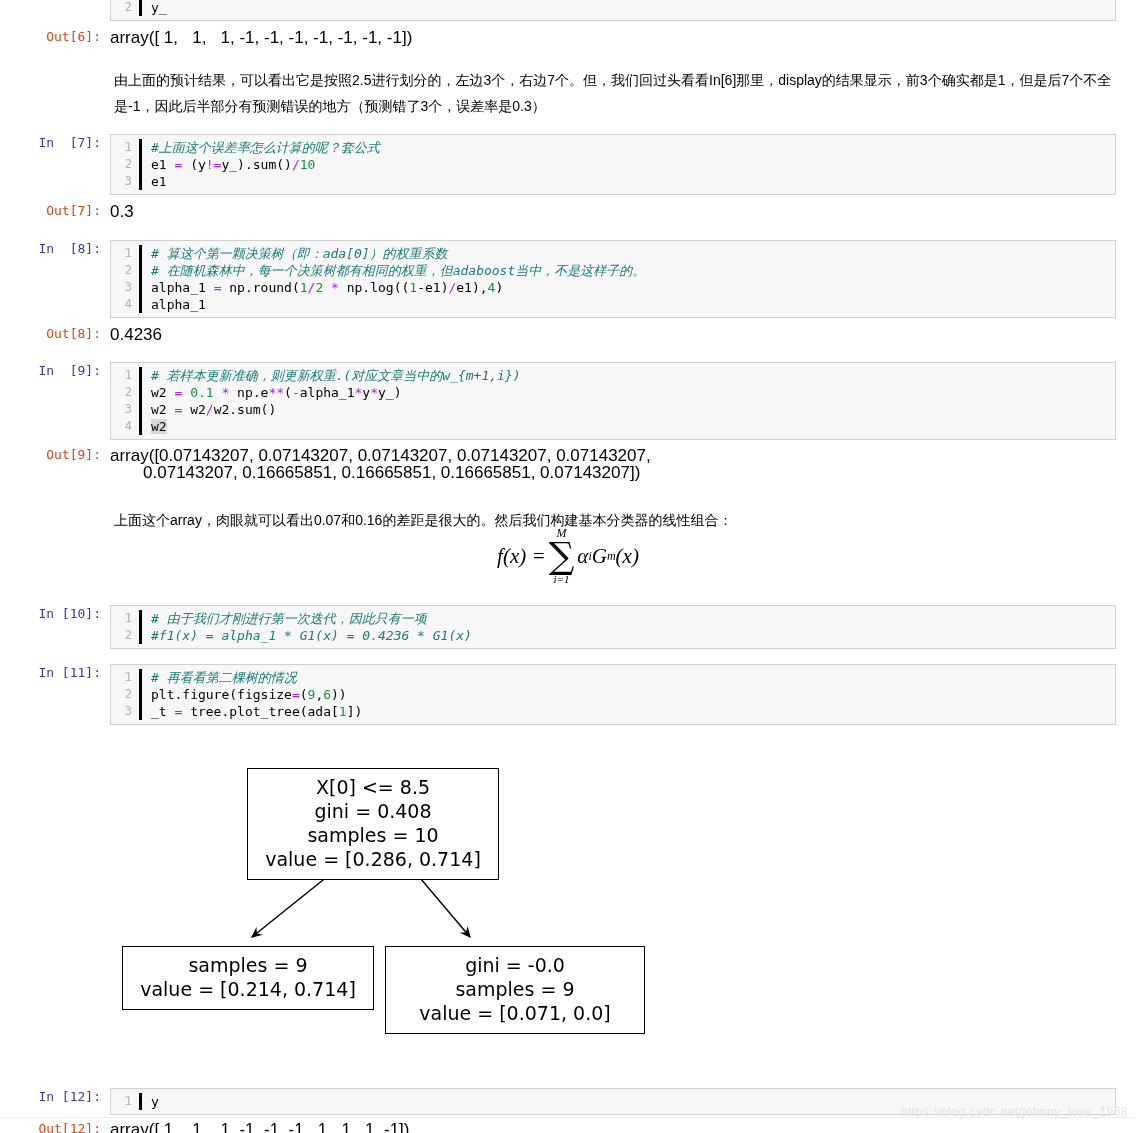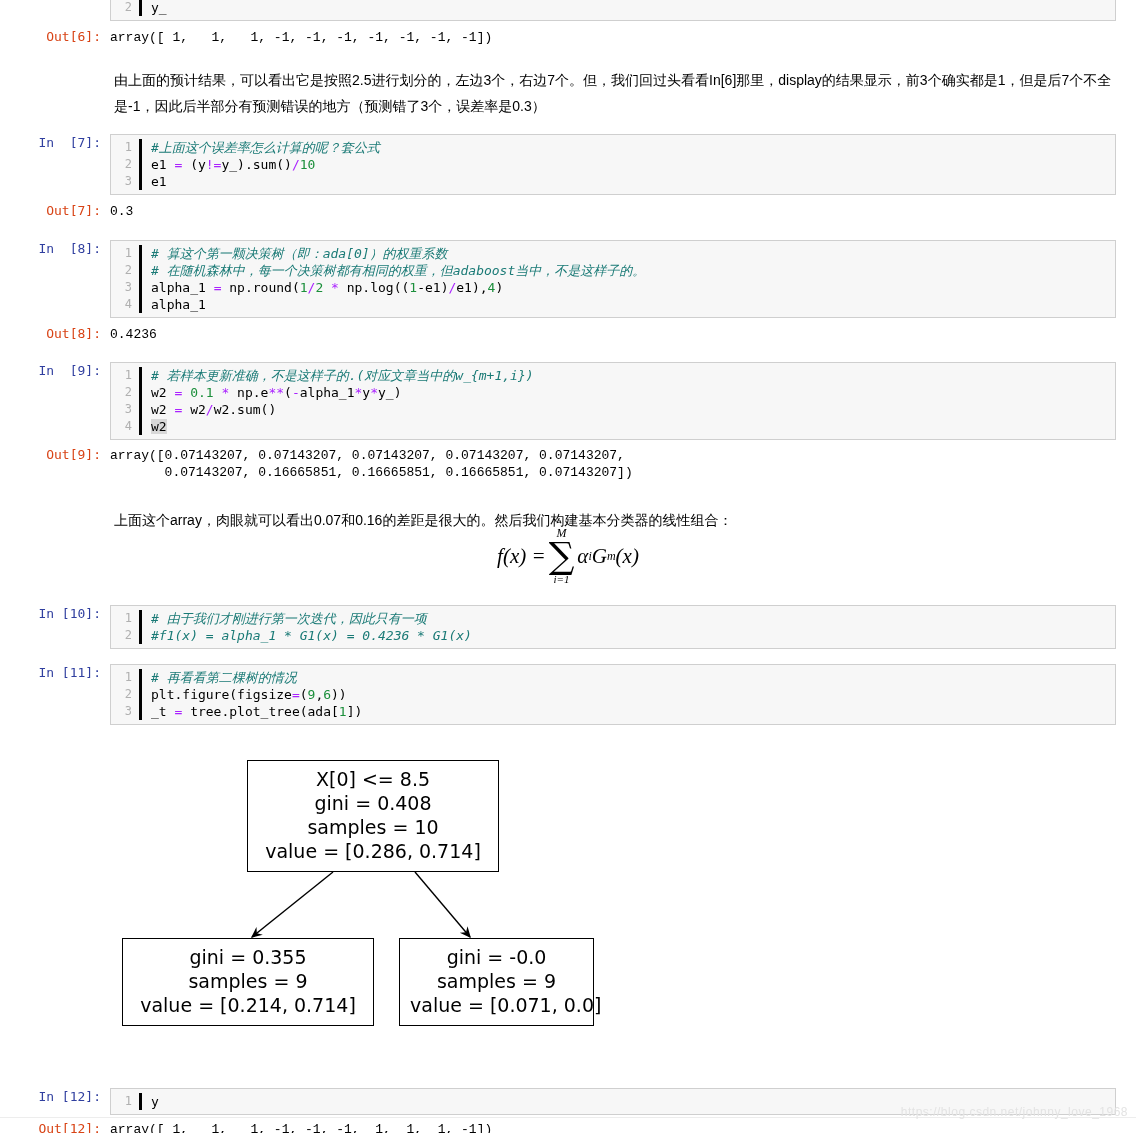--- a/index.html
+++ b/index.html
@@ -71,22 +71,22 @@
     white-space: pre;
     color: #000;
   }
   .cm  { color: #1a7a76; font-style: italic; }
   .op  { color: #AA22FF; }
   .num { color: #1b8f3b; }
   .sel { background: #d8d8d8; }
 
   
   .outtext {
-    font-family: Liberation Mono, monospace;
-    font-size: 13px;
+    font-family: Liberation Sans, sans-serif;
+    font-size: 17px;
     line-height: 17px;
     white-space: pre;
     color: #000;
     padding-top: 1px;
   }
 
   
   .md {
     position: absolute;
     left: 114px;
@@ -129,20 +129,21 @@
     position: absolute;
     border: 1.6px solid #000;
     background: #fff;
     text-align: center;
     font-family: "DejaVu Sans", sans-serif;
     font-size: 19px;
     line-height: 24px;
     color: #000;
     padding: 6px 10px 8px 10px;
     white-space: nowrap;
+    margin-top: 8px;
   }
 
   
   #watermark {
     position: absolute;
     right: 8px;
     bottom: 14px;
     font-family: "Liberation Sans", sans-serif;
     font-size: 12px;
     color: #e3e3e3;
@@ -213,21 +214,21 @@
     <div class="outtext">0.4236</div>
   </div>
 
   <div class="nb-row" style="top:362px;">
     <div class="prompt in">In  [9]:</div>
     <div class="codecell">
       <div class="gutter">1
 2
 3
 4</div>
-      <div class="codebody"><span class="cm"># 若样本更新准确，不是这样子的.(对应文章当中的w_{m+1,i})</span>
+      <div class="codebody"><span class="cm"># 若样本更新准确，则更新权重.(对应文章当中的w_{m+1,i})</span>
 <span>w2 <span class="op">=</span> <span class="num">0.1</span> <span class="op">*</span> np.e<span class="op">**</span>(<span class="op">-</span>alpha_1<span class="op">*</span>y<span class="op">*</span>y_)</span>
 <span>w2 <span class="op">=</span> w2<span class="op">/</span>w2.sum()</span>
 <span class="sel">w2</span></div>
     </div>
   </div>
 
   <div class="nb-row" style="top:446px;">
     <div class="prompt out">Out[9]:</div>
     <div class="outtext">array([0.07143207, 0.07143207, 0.07143207, 0.07143207, 0.07143207,
        0.07143207, 0.16665851, 0.16665851, 0.16665851, 0.07143207])</div>
@@ -286,26 +287,25 @@
     </svg>
 
     <div class="tnode" style="left:247px; top:15px; width:252px;">
       <div>X[0] &lt;= 8.5</div>
       <div>gini = 0.408</div>
       <div>samples = 10</div>
       <div>value = [0.286, 0.714]</div>
     </div>
 
     <div class="tnode" style="left:122px; top:193px; width:252px;">
-      <div>gini = 0.355</div>
       <div>samples = 9</div>
       <div>value = [0.214, 0.714]</div>
     </div>
 
-    <div class="tnode" style="left:399px; top:193px; width:195px;">
+    <div class="tnode" style="left:385px; top:193px; width:260px;">
       <div>gini = -0.0</div>
       <div>samples = 9</div>
       <div>value = [0.071, 0.0]</div>
     </div>
   </div>
 
   <div class="nb-row" style="top:1088px;">
     <div class="prompt in">In [12]:</div>
     <div class="codecell">
       <div class="gutter">1</div>

